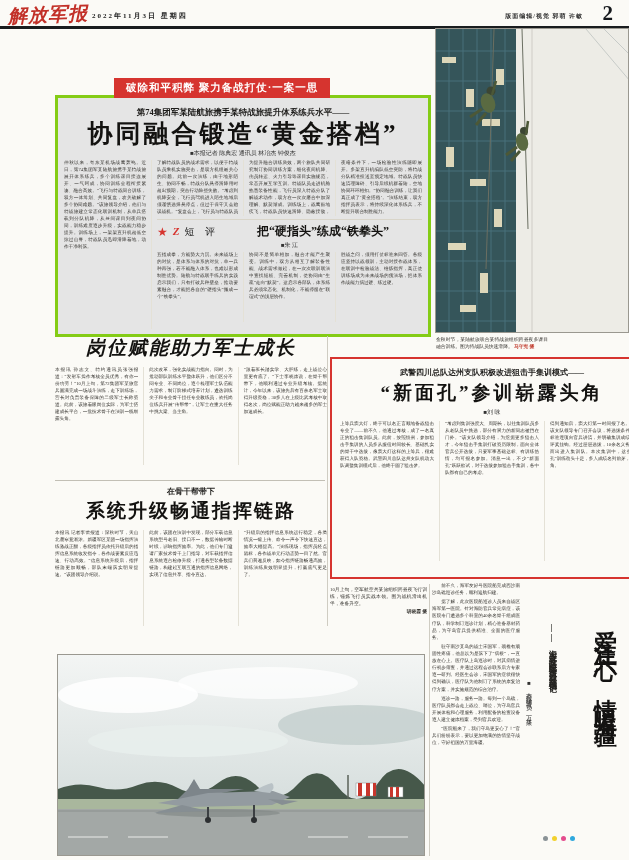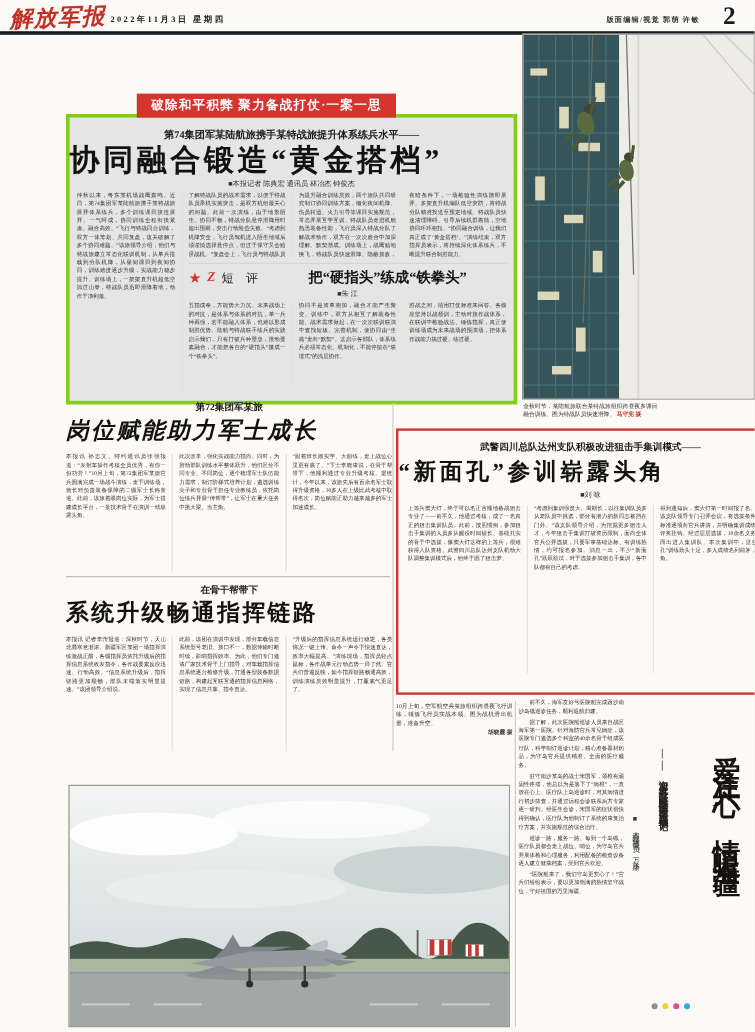--- a/index.html
+++ b/index.html
@@ -14,21 +14,21 @@
              letter-spacing:16px;color:#141414;text-indent:16px;}
   .m-editors{right:46px;top:12px;font-size:6px;font-weight:bold;color:#333;letter-spacing:1px;}
   .m-page{right:16px;top:1px;font-size:21px;font-weight:bold;color:#15181c;}
   .m-rule{left:0;right:0;top:26px;height:3px;background:#191c1e;}
   
   .banner{left:114px;top:78px;background:#d6342f;color:#fff;font-size:10.5px;font-weight:bold;
           padding:3px 12px;letter-spacing:1px;z-index:4;}
   
   .box1{left:55px;top:95px;width:370px;height:236px;border:3px solid #84cc16;background:#e5e5e5;}
   .kicker{text-align:center;font-weight:bold;color:#1d1c1a;}
-  .hl{text-align:left;font-weight:bold;color:#131210;}
+  .hl{text-align:center;font-weight:bold;color:#131210;}
   .byline{text-align:center;font-size:6px;color:#333;}
   .cols{display:flex;gap:5px;}
   .col{flex:1;overflow:hidden;font-size:4.6px;line-height:1.52;text-align:justify;color:#34322e;}
   .col + .col{border-left:1px solid #e4e1d6;padding-left:5px;}
   .vsep{width:1px;background:#cfccc2;}
   .hsep{height:1px;background:#c2bfb5;}
   
   .cbox{border-top:1px solid #d9d5c9;padding-top:3px;}
   .chead{display:flex;align-items:center;gap:5px;}
   .star{color:#d6342f;font-size:12px;line-height:1;}
@@ -149,21 +149,20 @@
       </g>
     </svg>
   </div>
 
   <div class="abs cap" style="left:436px;top:336px;width:112px;">
     <span>金秋时节，某陆航旅联合某特战旅组织跨昼夜多课目融合训练。图为特战队员快速滑降。</span>
     <span class="credit">马守宪 摄</span>
   </div>
 
   <div class="abs" style="left:55px;top:334px;width:272px;">
-    <div class="kicker" style="font-size:8px;">第72集团军某旅</div>
     <div class="hl" style="font-size:19px;letter-spacing:2px;margin-top:1px;font-style:italic;">岗位赋能助力军士成长</div>
     <div class="cols" style="height:98px;margin-top:6px;">
       <div class="col">本报讯 孙志文、特约通讯员张强报道：“发射车操作考核全员优秀，有你一份功劳！”10月上旬，第72集团军某旅官兵圆满完成一场战斗演练，走下训练场，营长对负责装备保障的二级军士长称赞道。此前，该旅着眼岗位实际，为军士搭建成长平台，一批技术骨干在演训一线崭露头角。</div>
       <div class="col">此次改革，强化实战能力指向。同时，为推动部队训练水平整体跃升，他们区分不同专业、不同岗位，逐个梳理军士队伍能力需求，制订阶梯式培养计划，遴选训练尖子和专业骨干担任专业教练员，依托岗位练兵开展“传帮带”，让军士在重大任务中挑大梁、当主角。</div>
       <div class="col">“跟着班长踏实学、大胆练，走上战位心里更有底了。”下士李晓康说，在骨干帮带下，他顺利通过专业升级考核。据统计，今年以来，该旅先后有百余名军士取得升级资格，30多人在上级比武考核中取得名次，岗位赋能正助力越来越多的军士加速成长。</div>
     </div>
   </div>
   <div class="abs hsep" style="left:55px;top:480px;width:270px;"></div>
 
   <div class="abs" style="left:55px;top:486px;width:272px;">

